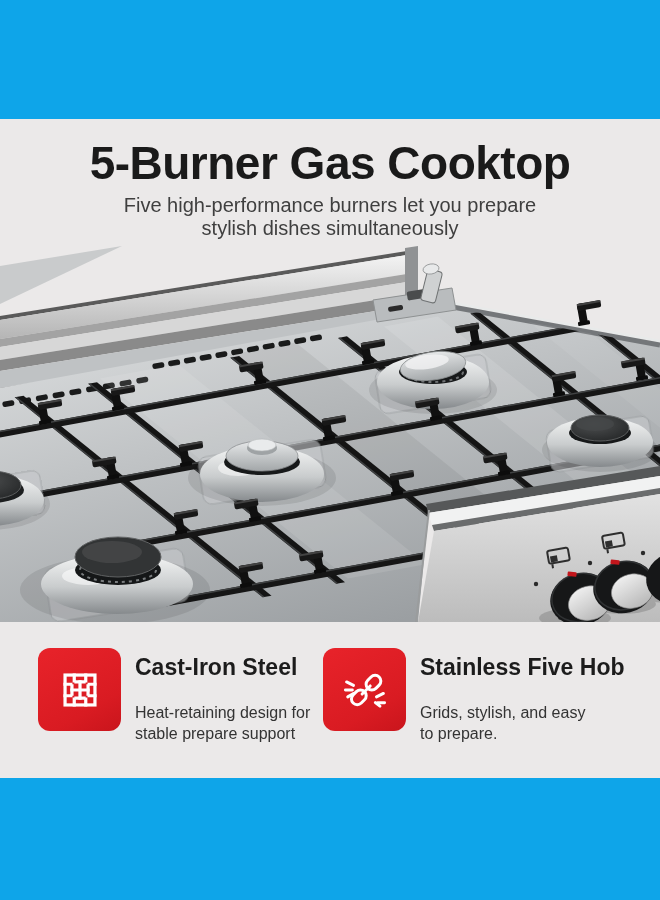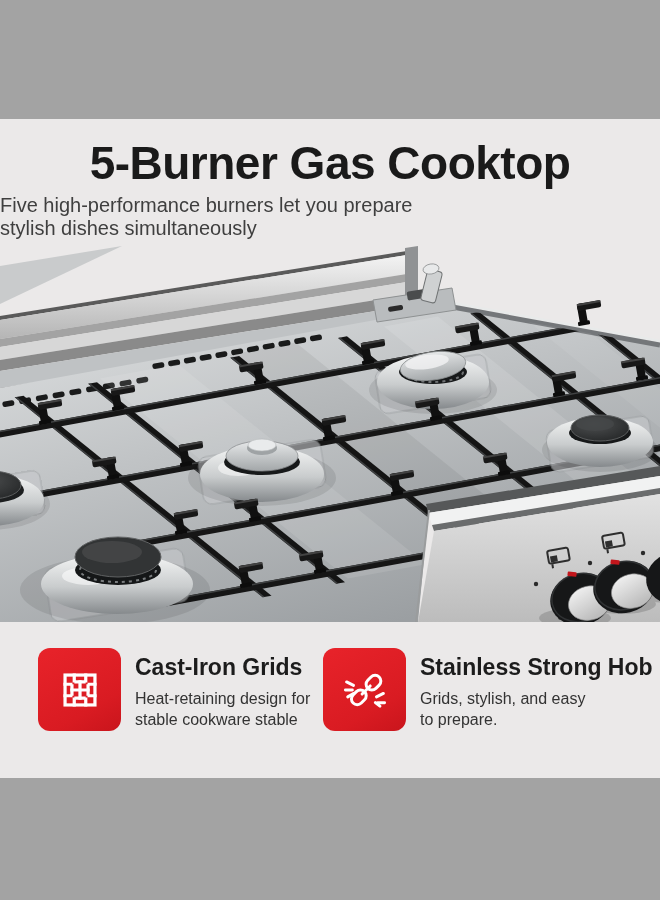--- a/index.html
+++ b/index.html
@@ -1,32 +1,32 @@
 <!DOCTYPE html>
 <html><head>
 <meta charset="utf-8">
 <style>
   html,body{margin:0;padding:0;}
-  #page{position:relative;width:660px;height:900px;background:#a3a3a3;overflow:hidden;
+  #page{position:relative;width:660px;height:900px;background:#0ea5e9;overflow:hidden;
         font-family:"Liberation Sans", sans-serif;}
   .gray-band{position:absolute;left:0;top:119px;width:660px;height:659px;background:#EBE9E9;}
   .title{position:absolute;left:0;top:136px;width:660px;text-align:center;
          font-size:46px;font-weight:bold;letter-spacing:-0.5px;color:#1A1A1A;}
-  .subtitle{position:absolute;left:0;top:194px;width:660px;text-align:left;
+  .subtitle{position:absolute;left:0;top:194px;width:660px;text-align:center;
             font-size:20px;line-height:23px;color:#3F3F3F;}
   .cooktop-wrap{position:absolute;left:0;top:242px;width:660px;height:380px;}
   .feature{position:absolute;top:648px;display:flex;align-items:flex-start;}
   .feature.f1{left:38px;}
   .feature.f2{left:323px;}
   .icon-box{width:83px;height:83px;border-radius:12px;flex:0 0 83px;
             background:linear-gradient(150deg,#E8232A 0%,#D91B22 70%,#C9151C 100%);
             display:flex;align-items:center;justify-content:center;}
   .feature-text{margin-left:14px;padding-top:6px;}
   .feature-title{font-size:23px;font-weight:bold;color:#1C1C1C;line-height:26px;}
-  .feature-desc{margin-top:8px;font-size:16px;color:#333333;line-height:21px;}
+  .feature-desc{margin-top:22px;font-size:16px;color:#333333;line-height:21px;}
 </style>
 </head>
 <body>
 
 <div id="page">
   <div class="gray-band"></div>
 
   <div class="title">5-Burner Gas Cooktop</div>
   <div class="subtitle">
     <span>Five high-performance burners let you prepare</span><br>
@@ -400,43 +400,43 @@
       <svg width="46" height="46" viewBox="0 0 40 40">
         <g stroke="#ffffff" stroke-width="2.8" fill="none" stroke-linecap="square">
           <rect x="7" y="7" width="26" height="26"></rect>
           <path d="M7 15 h5 M7 25 h5 M33 15 h-5 M33 25 h-5 M15 7 v5 M25 7 v5 M15 33 v-5 M25 33 v-5"></path>
           <path d="M20 13 v14 M13 20 h14"></path>
           <path d="M16.5 13 h7 M16.5 27 h7 M13 16.5 v7 M27 16.5 v7"></path>
         </g>
       </svg>
     </div>
     <div class="feature-text">
-      <div class="feature-title">Cast-Iron Grids</div>
+      <div class="feature-title">Cast-Iron Steel</div>
       <div class="feature-desc">
         <span>Heat-retaining design for</span><br>
-        <span>stable cookware stable</span>
+        <span>stable prepare support</span>
       </div>
     </div>
   </div>
 
   <div class="feature f2">
     <div class="icon-box">
       <svg width="46" height="46" viewBox="0 0 40 40">
         <g stroke="#ffffff" stroke-width="2.6" fill="none" stroke-linecap="round">
           <g transform="translate(21,20) rotate(45)">
             <rect x="-5" y="-16" width="10" height="14" rx="5"></rect>
             <rect x="-5" y="2" width="10" height="14" rx="5"></rect>
             <line x1="0" y1="-5" x2="0" y2="5"></line>
           </g>
           <path d="M4 13 L10 16 M3 20 L9 20 M5 26 L10 23"></path>
           <path d="M30 26 L36 23 M31 31 L37 31 M29 31 L33 34"></path>
         </g>
       </svg>
     </div>
     <div class="feature-text">
-      <div class="feature-title">Stainless Strong Hob</div>
+      <div class="feature-title">Stainless Five Hob</div>
       <div class="feature-desc">
         <span>Grids, stylish, and easy</span><br>
         <span>to prepare.</span>
       </div>
     </div>
   </div>
 </div>
 
 </body></html>

